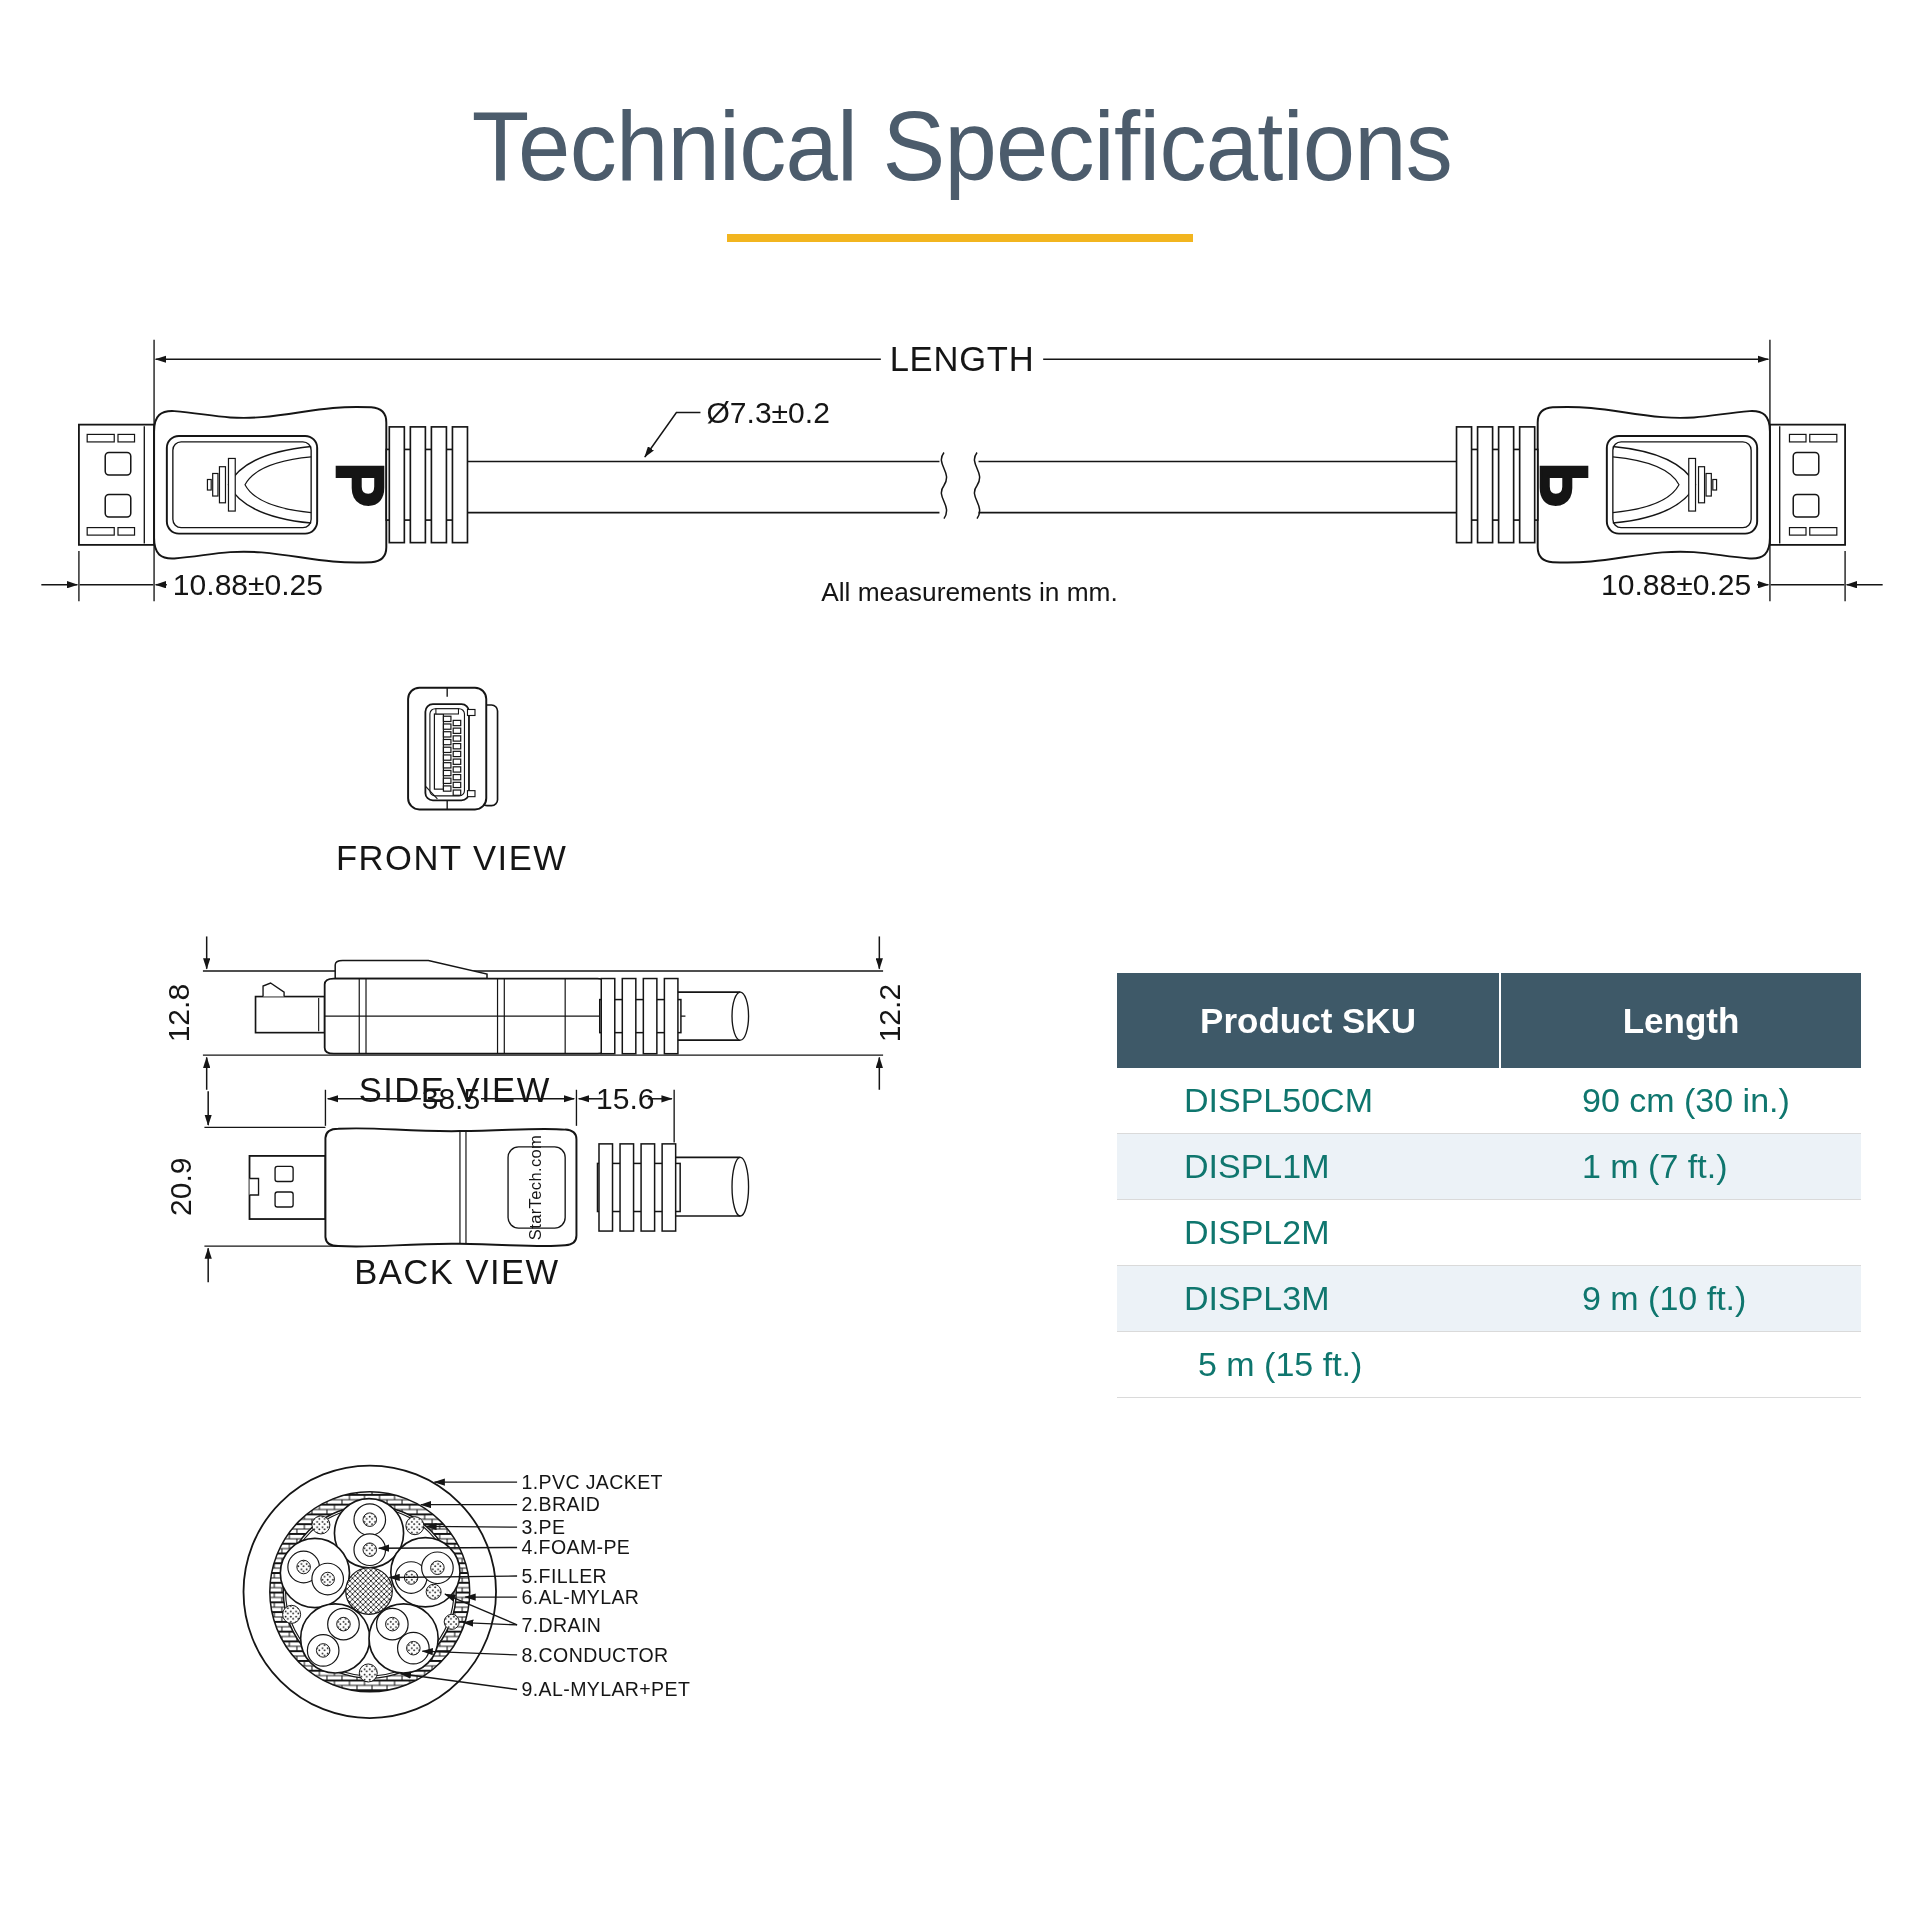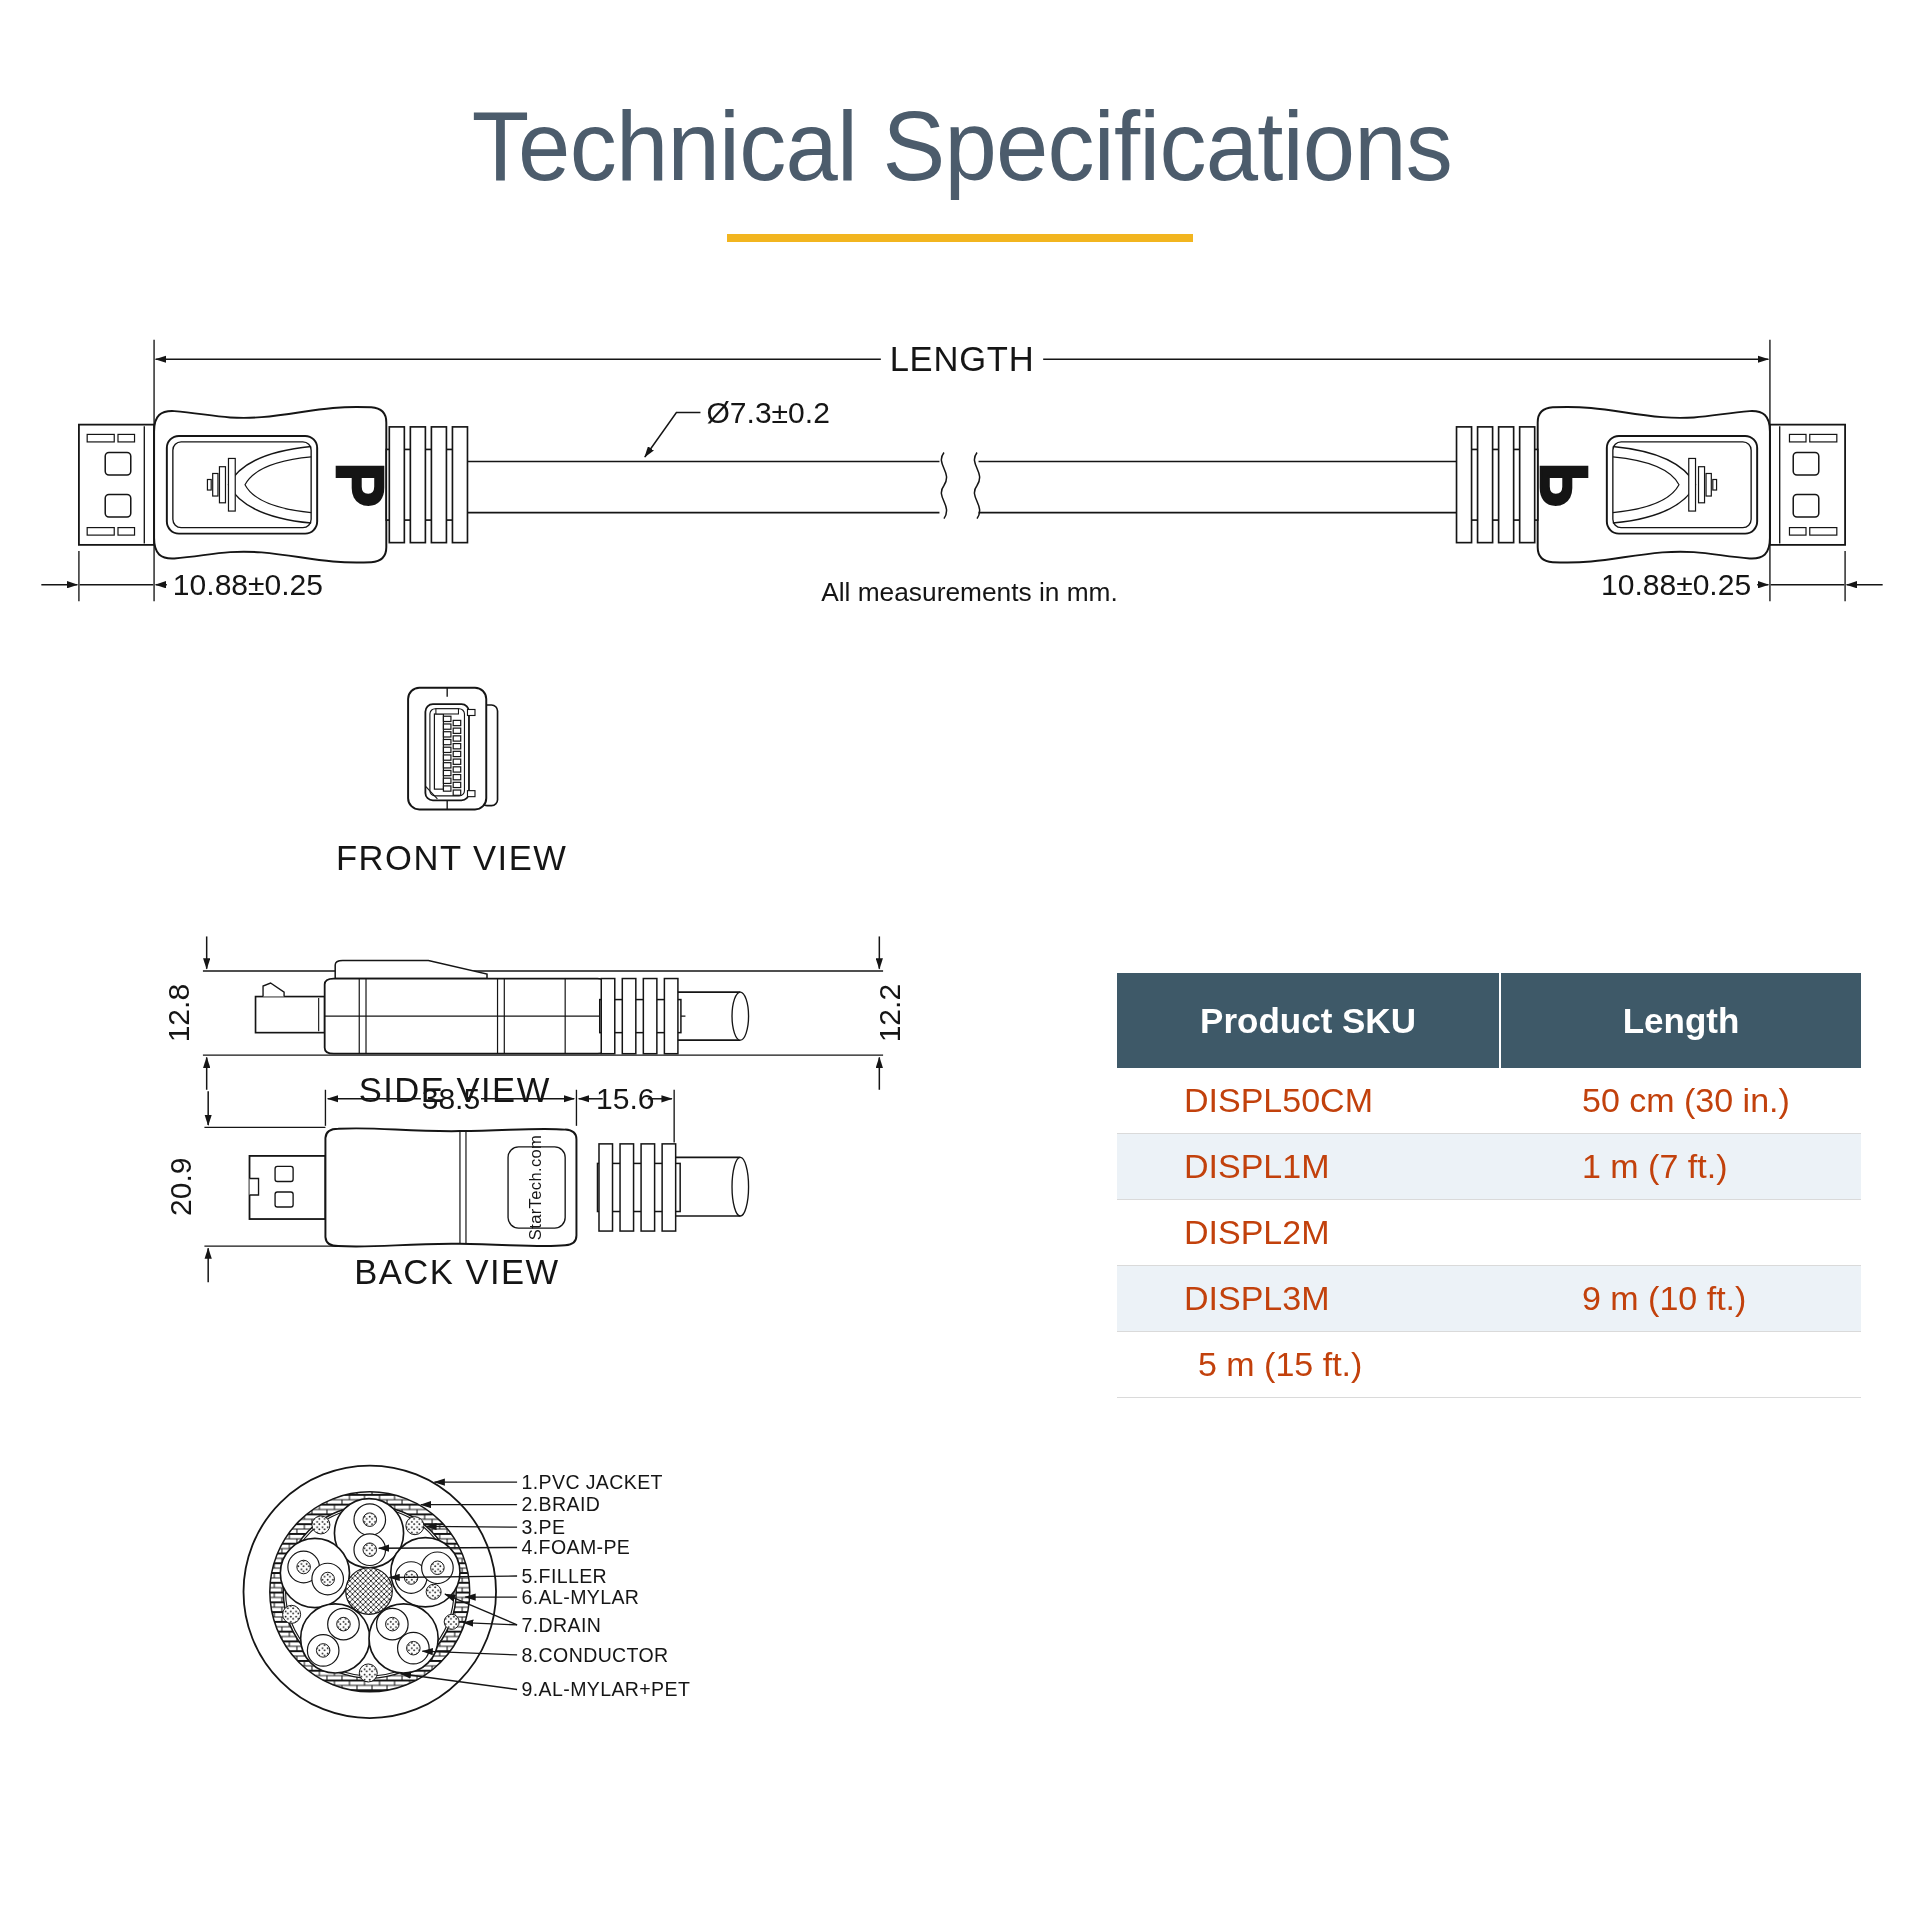--- a/index.html
+++ b/index.html
@@ -16,21 +16,21 @@
   .lentxt{font-size:46px;letter-spacing:1px;}
   .notetxt{font-size:35px;}
   .xstxt{font-size:26px;letter-spacing:.5px;}
   .brandtxt{font-size:22px;letter-spacing:.5px;}
 
   .spec-table{position:absolute;left:1117px;top:973px;width:744px;}
   .spec-head{display:flex;height:95px;background:#3E5968;color:#fff;font-weight:bold;font-size:35px;}
   .spec-head .hc1{width:382px;border-right:2.3px solid #ffffff;display:flex;align-items:center;justify-content:center;}
   .spec-head .hc2{flex:1;display:flex;align-items:center;justify-content:center;}
   .spec-rows{width:100%;}
-  .spec-row{display:flex;height:65px;line-height:65px;font-size:34px;color:#c2410c;border-bottom:0.8px solid #DADADA;align-items:flex-end;}
+  .spec-row{display:flex;height:65px;line-height:65px;font-size:34px;color:#0f766e;border-bottom:0.8px solid #DADADA;align-items:flex-end;}
   .spec-row:nth-child(even){background:#ECF2F7;}
   .spec-row .c1{width:384px;padding-left:67px;box-sizing:border-box;}
   .spec-row .c2{flex:1;padding-left:81px;box-sizing:border-box;}
 </style>
 </head>
 <body>
 
 <div class="canvas">
 
   <div class="page-title">Technical Specifications</div>
@@ -305,21 +305,21 @@
   </svg>
 
   <div class="spec-table">
     <div class="spec-head">
       <div class="hc1">Product SKU</div>
       <div class="hc2">Length</div>
     </div>
     <div class="spec-rows">
       <div class="spec-row">
         <div class="c1">DISPL50CM</div>
-        <div class="c2">50 cm (30 in.)</div>
+        <div class="c2">90 cm (30 in.)</div>
       </div>
       <div class="spec-row">
         <div class="c1">DISPL1M</div>
         <div class="c2">1 m (7 ft.)</div>
       </div>
       <div class="spec-row">
         <div class="c1">DISPL2M</div>
       </div>
       <div class="spec-row">
         <div class="c1">DISPL3M</div>

